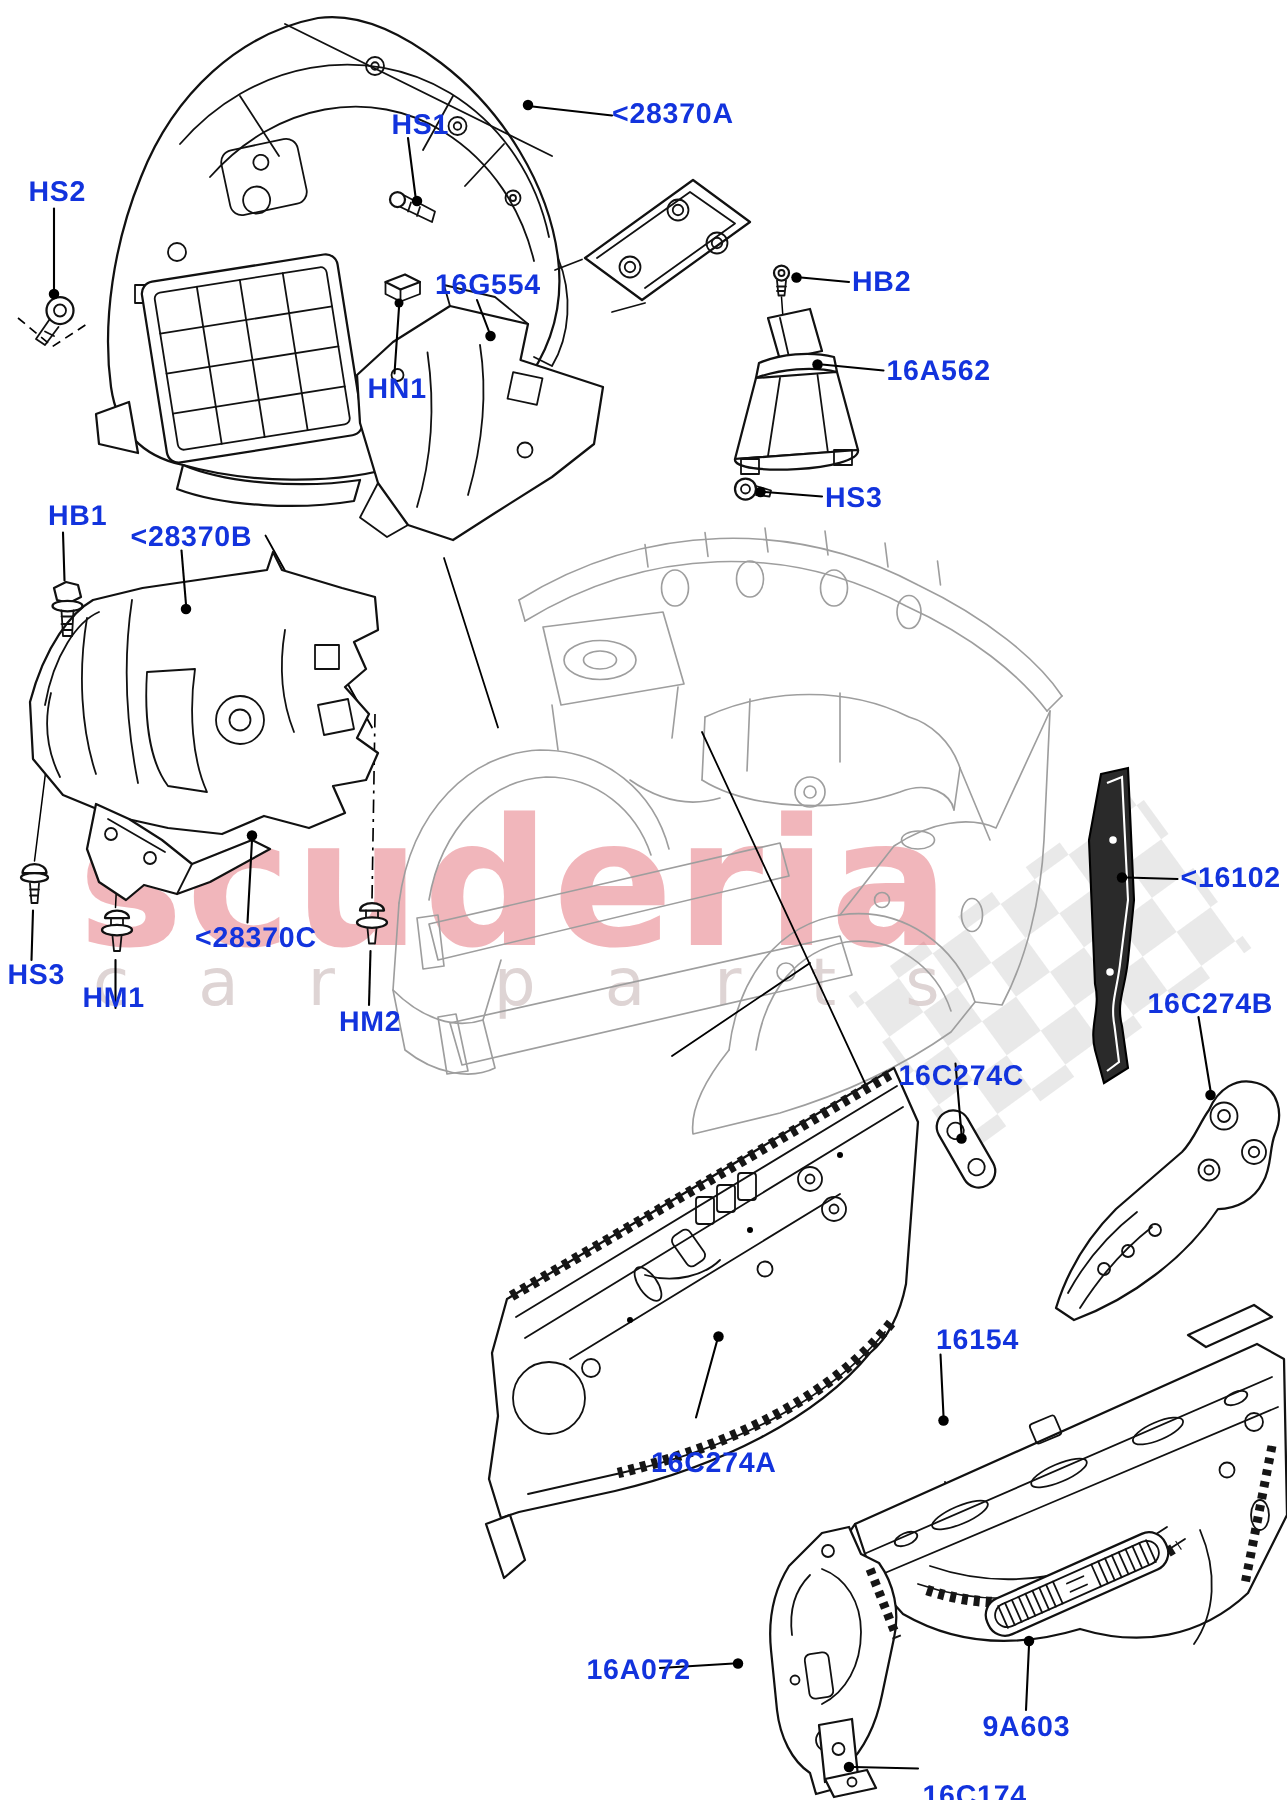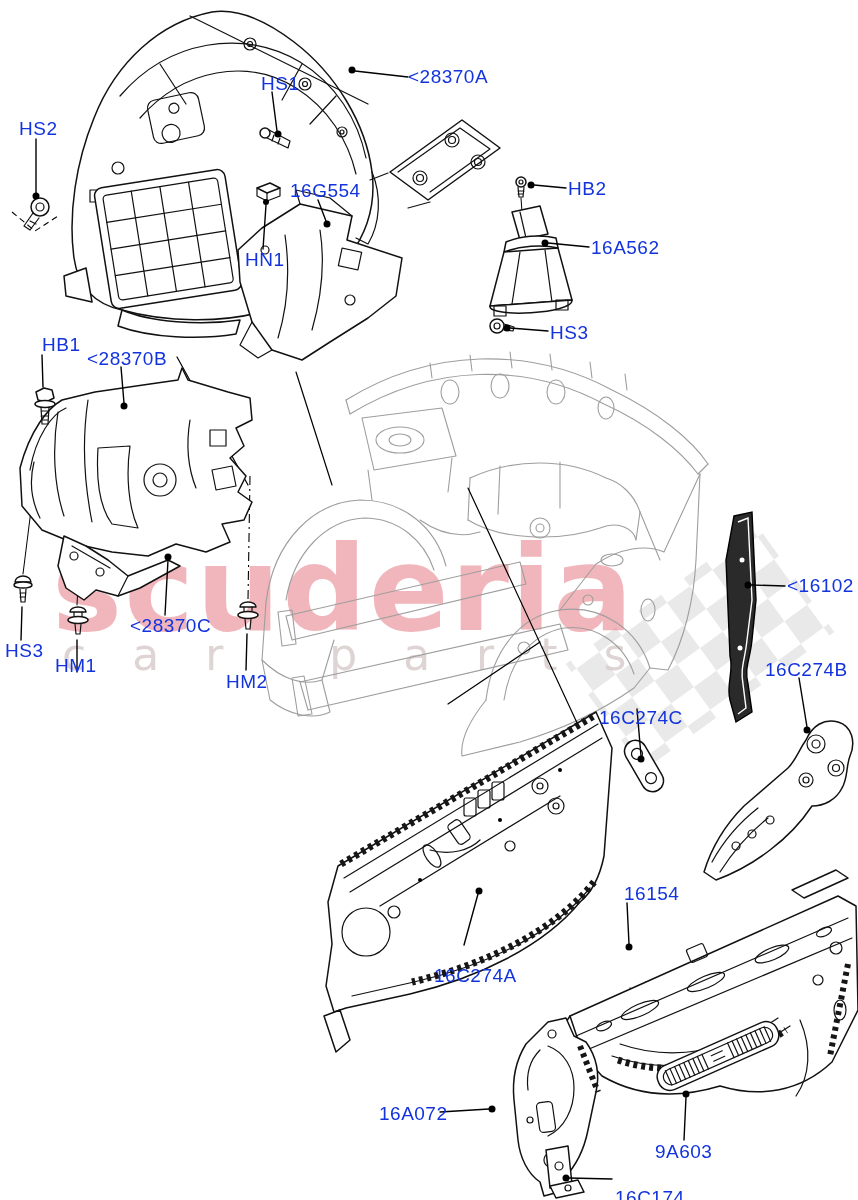--- a/index.html
+++ b/index.html
@@ -9,21 +9,21 @@
     --checker-color:#dadada;
   }
   html,body{margin:0;padding:0;background:#fff;}
   .stage{
     position:relative;width:858px;height:1200px;background:#ffffff;
     overflow:hidden;font-family:"Liberation Sans",sans-serif;
   }
   .stage svg{position:absolute;left:0;top:0;}
   .lbl{
     position:absolute;font-size:19px;line-height:1;color:var(--label-color);
-    white-space:nowrap;cursor:pointer;letter-spacing:.5px;
+    white-space:nowrap;cursor:pointer;letter-spacing:.5px;font-weight:bold;
   }
   .brand-text{fill:var(--brand-color);opacity:.42;font-family:"DejaVu Sans",sans-serif;font-weight:bold;font-size:118px;letter-spacing:2px;}
   .subtitle-text{fill:var(--subtitle-color);opacity:.85;font-family:"DejaVu Sans",sans-serif;font-size:44px;letter-spacing:46px;}
   .checker-cell{fill:var(--checker-color);opacity:.6;}
   .part{fill:#ffffff;stroke:#111;stroke-width:1.5;stroke-linejoin:round;}
   .detail{fill:none;stroke:#111;stroke-width:1.2;stroke-linejoin:round;stroke-linecap:round;}
   .body-line{fill:none;stroke:#9e9e9e;stroke-width:1.1;stroke-linejoin:round;stroke-linecap:round;}
   .leader{stroke:#000;stroke-width:1.4;stroke-linecap:round;}
   .pointer{stroke:#000;stroke-width:1.2;stroke-linecap:round;}
   .dashline{stroke:#000;stroke-width:1.1;fill:none;stroke-dasharray:6 4;}
@@ -379,28 +379,28 @@
 </svg>
 
 <div class="lbl" style="left:19px;top:119px">HS2</div>
 <div class="lbl" style="left:261px;top:74px">HS1</div>
 <div class="lbl" style="left:408px;top:67px">&lt;28370A</div>
 <div class="lbl" style="left:290px;top:181px">16G554</div>
 <div class="lbl" style="left:245px;top:250px">HN1</div>
 <div class="lbl" style="left:568px;top:179px">HB2</div>
 <div class="lbl" style="left:591px;top:238px">16A562</div>
 <div class="lbl" style="left:550px;top:323px">HS3</div>
-<div class="lbl" style="left:42px;top:335px">HB1</div>
+<div class="lbl" style="left:32px;top:335px">HB1</div>
 <div class="lbl" style="left:87px;top:349px">&lt;28370B</div>
 <div class="lbl" style="left:787px;top:576px">&lt;16102</div>
 <div class="lbl" style="left:130px;top:616px">&lt;28370C</div>
 <div class="lbl" style="left:5px;top:641px">HS3</div>
 <div class="lbl" style="left:55px;top:656px">HM1</div>
 <div class="lbl" style="left:226px;top:672px">HM2</div>
 <div class="lbl" style="left:599px;top:708px">16C274C</div>
 <div class="lbl" style="left:765px;top:660px">16C274B</div>
 <div class="lbl" style="left:624px;top:884px">16154</div>
 <div class="lbl" style="left:434px;top:966px">16C274A</div>
-<div class="lbl" style="left:379px;top:1104px">16A072</div>
+<div class="lbl" style="left:391px;top:1104px">16A072</div>
 <div class="lbl" style="left:655px;top:1142px">9A603</div>
 <div class="lbl" style="left:615px;top:1188px">16C174</div>
 
 </div>
 
 </body></html>

